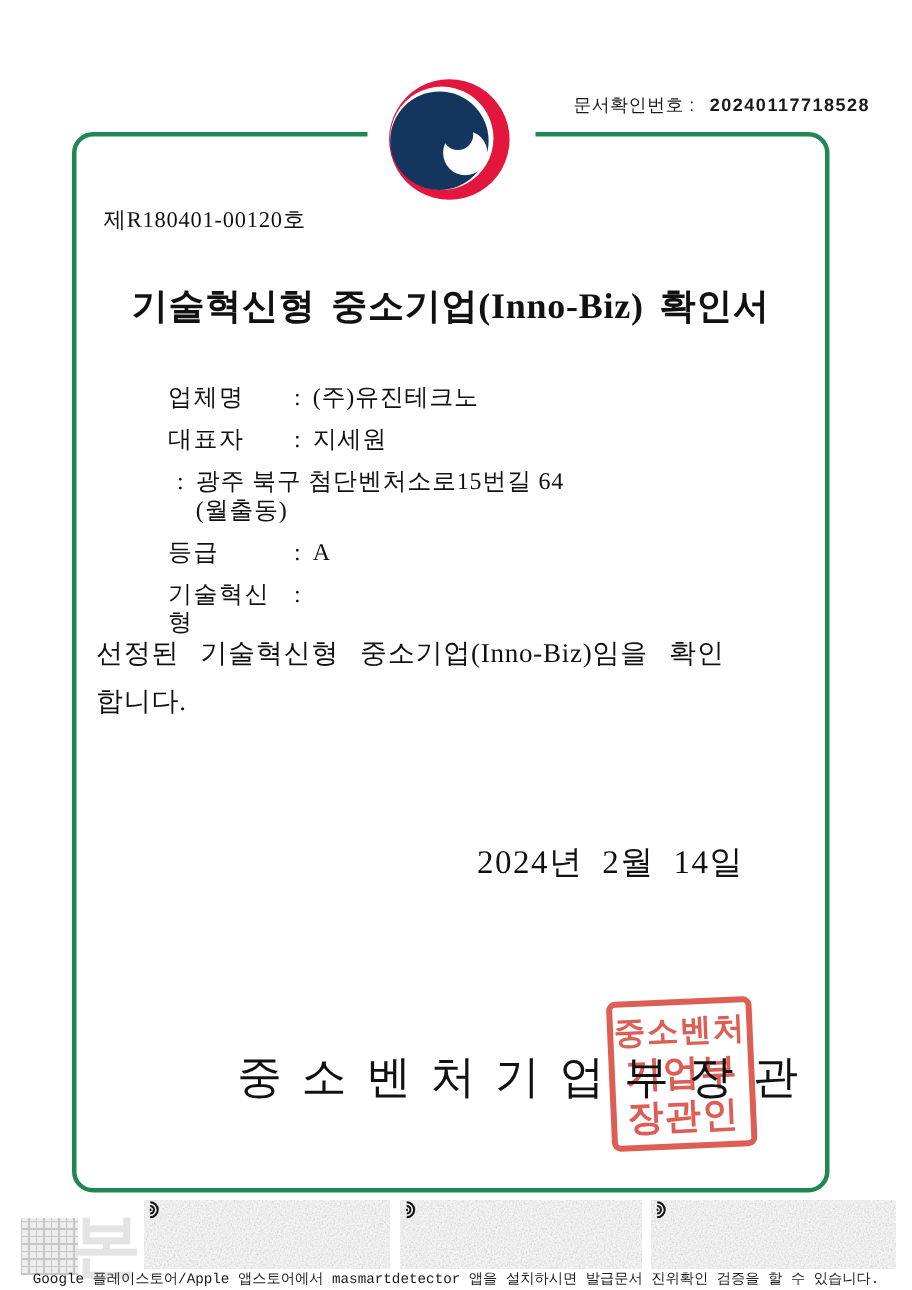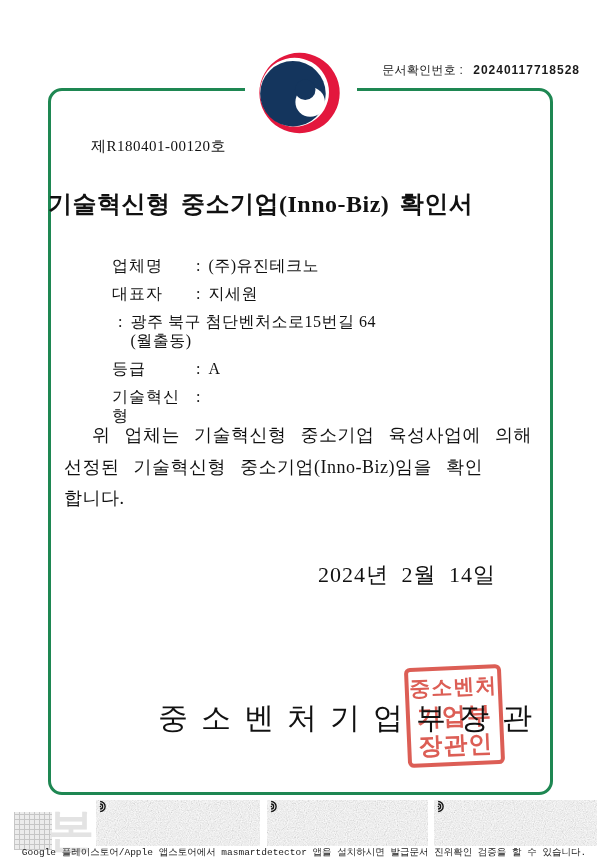--- a/index.html
+++ b/index.html
@@ -18,24 +18,24 @@
     position:absolute; left:48px; top:88px; width:505px; height:707px;
     border:3.5px solid var(--green); border-radius:14px;
   }
   .logo-gap {
     position:absolute; left:245px; top:84px; width:112px; height:12px; background:#fff;
   }
   .logo {
     position:absolute; left:257px; top:52px; width:85px; height:82px;
   }
   .cert-no {
-    position:absolute; left:91px; top:137px; font-size:15px; letter-spacing:.5px;
+    position:absolute; left:69px; top:137px; font-size:15px; letter-spacing:.5px;
   }
   .title {
-    position:absolute; left:48px; top:188px; width:505px; text-align:left;
+    position:absolute; left:48px; top:188px; width:505px; text-align:center;
     font-size:24px; font-weight:700; letter-spacing:.5px; word-spacing:4px;
   }
   .fields { position:absolute; left:112px; top:256px; font-size:16px; }
   .frow { display:flex; margin-bottom:9px; line-height:19px; }
   .flabel {
     display:inline-block; width:78px; text-align:justify; text-align-last:justify;
     letter-spacing:1px; flex:0 0 78px;
   }
   .fcolon { margin:0 8px 0 6px; }
   .fval { letter-spacing:.5px; }
@@ -125,21 +125,20 @@
       <span class="fcolon">:</span>
       <span class="fval">A</span>
     </div>
     <div class="frow">
       <span class="flabel">기술혁신형</span>
       <span class="fcolon">:</span>
     </div>
   </div>
 
   <div class="body-text">
-    <div class="l1">위 업체는 기술혁신형 중소기업 육성사업에 의해</div>
     <div>선정된 기술혁신형 중소기업(Inno-Biz)임을 확인</div>
     <div>합니다.</div>
   </div>
 
   <div class="issue-date">2024년 2월 14일</div>
 
   <div class="signer">중소벤처기업부장관</div>
 
   <div class="seal">
     <div class="s1">중소벤처</div>

